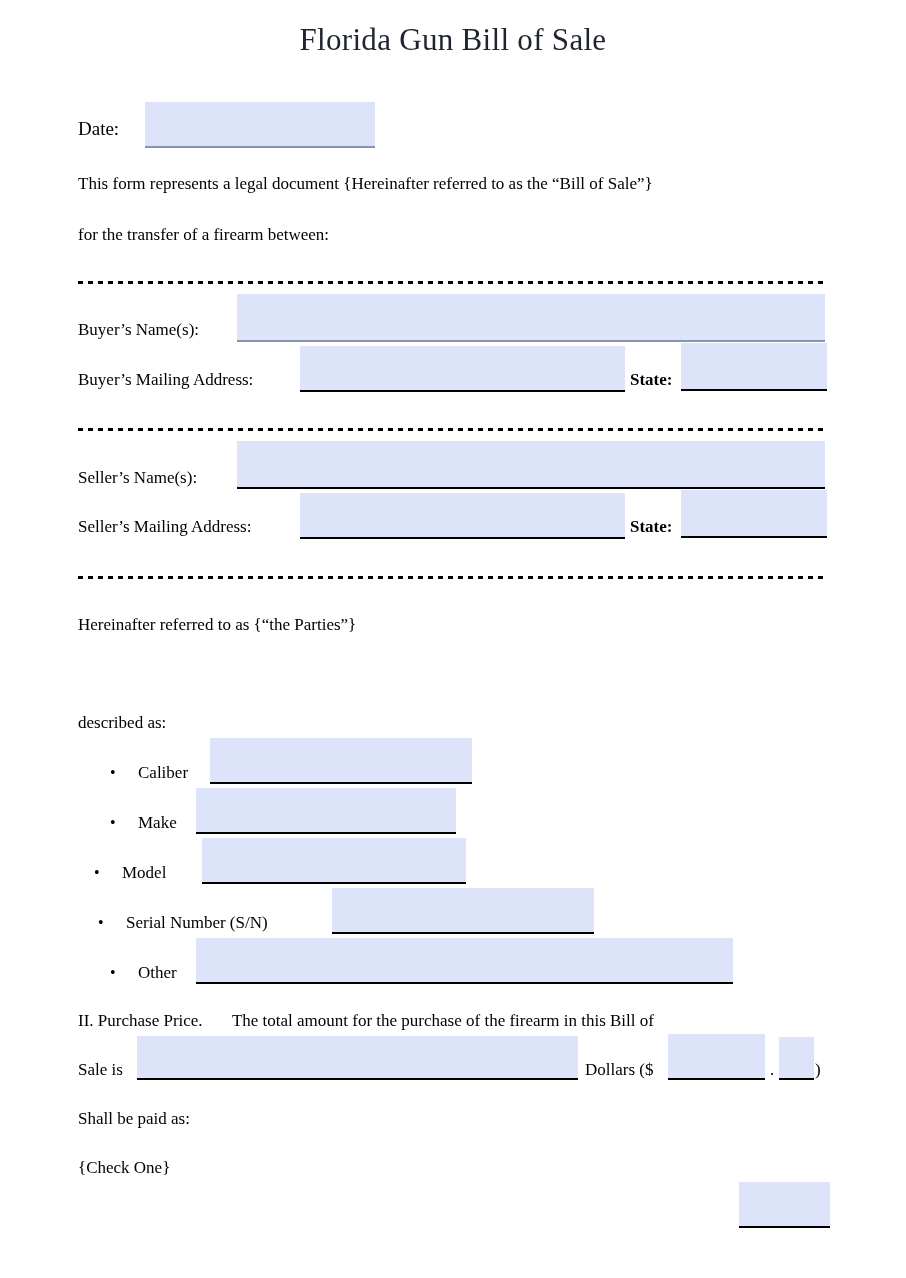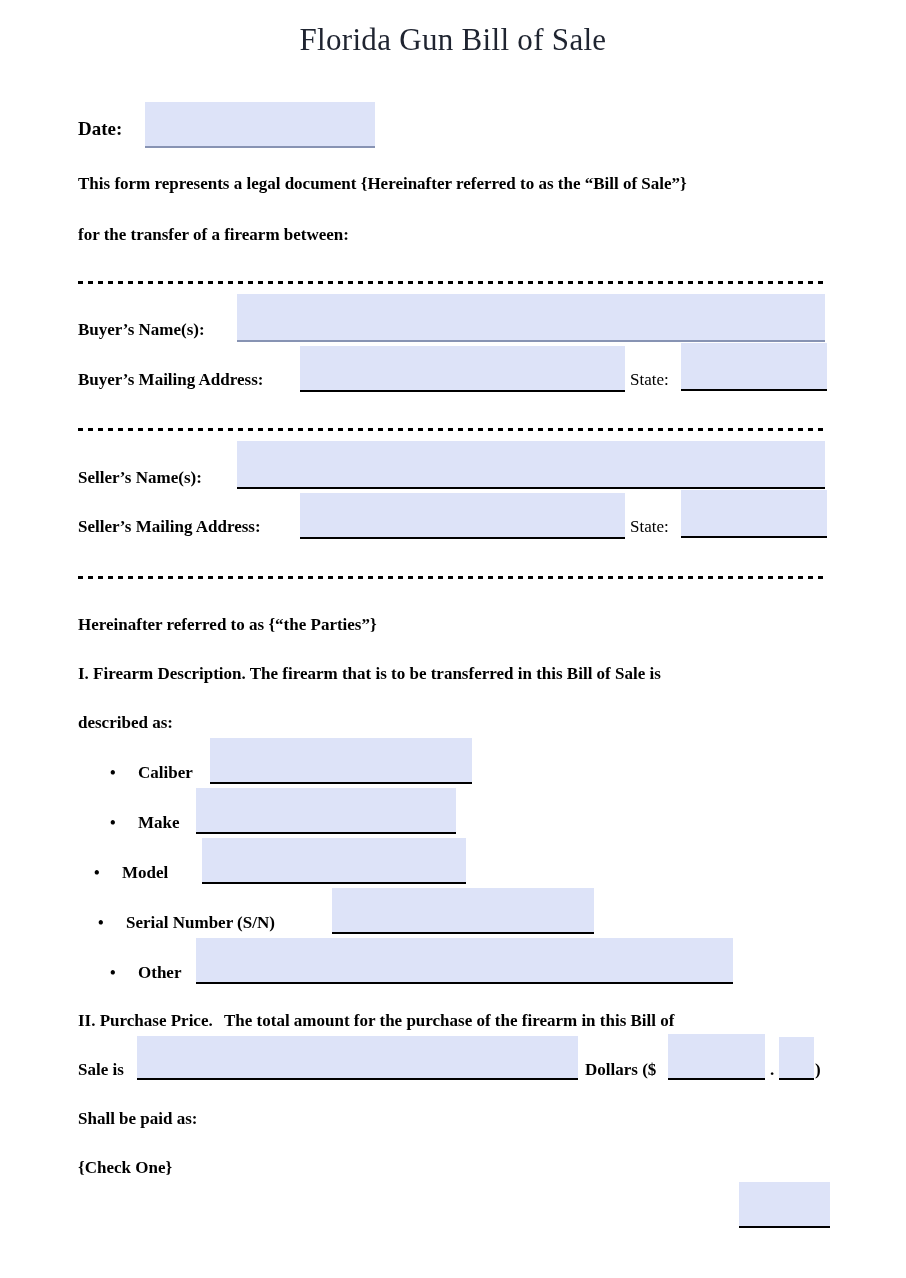--- a/index.html
+++ b/index.html
@@ -13,44 +13,44 @@
   *{box-sizing:border-box}
   html,body{margin:0;padding:0;background:#ffffff}
   .page{
     position:relative;width:906px;height:1278px;background:#fff;
     font-family:"Liberation Serif",serif;color:var(--text-color);overflow:hidden;
   }
   .title{
     position:absolute;left:0;top:22px;width:100%;margin:0;text-align:center;
     font-size:31px;font-weight:400;color:var(--title-color);letter-spacing:.3px;
   }
-  .lbl{position:absolute;font-size:17px;font-weight:700;white-space:nowrap;line-height:1.2}
+  .lbl{position:absolute;font-size:17px;font-weight:400;white-space:nowrap;line-height:1.2}
   .lbl.big{font-size:19px}
-  .lbl.reg{font-weight:400}
+  .lbl.reg{font-weight:700}
   .field{
     position:absolute;background:var(--field-bg);
     border-bottom:2px solid var(--underline-black);
     font-size:16px;line-height:44px;padding:0 4px;overflow:hidden;
   }
   .field.blue-ul{border-bottom-color:var(--field-underline-blue)}
   .dashes{
     position:absolute;height:3px;
     background:repeating-linear-gradient(to right,var(--text-color) 0 5px,transparent 5px 10px);
   }
   .bullet{display:inline-block;width:28px;font-size:16px}
   .checkbox{
     display:inline-block;width:16px;height:16px;flex:0 0 16px;
     background:var(--field-bg);border:2px solid var(--checkbox-border);margin-right:7px;
   }
   .payment-row{
     position:absolute;display:flex;align-items:center;
     font-size:17px;font-weight:700;white-space:nowrap;
   }
   .payment-row .plbl{margin-right:9px}
-  .gap{margin-left:7px}
+  .gap{margin-left:25px}
 </style>
 </head>
 <body>
 
 <div class="page">
 
   <h1 class="title">Florida Gun Bill of Sale</h1>
 
   <div class="field blue-ul" style="left:145px;top:102px;width:230px;height:46px"></div>
 
@@ -88,24 +88,20 @@
   <div class="dashes" style="left:78px;top:428px;width:747px"></div>
 
   <div class="lbl" style="left:78px;top:468px">Seller’s Name(s):</div>
   <div class="lbl" style="left:78px;top:517px">Seller’s Mailing Address:</div>
   <div class="lbl reg" style="left:630px;top:517px">State:</div>
 
   <div class="dashes" style="left:78px;top:576px;width:747px"></div>
 
   <div class="lbl" style="left:78px;top:615px">Hereinafter referred to as {“the Parties”}</div>
 
-  <div class="lbl" style="left:78px;top:664px">
-    <span>I. Firearm Description.</span>
-    <span>The firearm that is to be transferred in this Bill of Sale is</span>
-  </div>
   <div class="lbl" style="left:78px;top:713px">described as:</div>
 
   <div class="lbl" style="left:110px;top:763px">
     <span class="bullet">•</span><span>Caliber</span>
   </div>
   <div class="lbl" style="left:110px;top:813px">
     <span class="bullet">•</span><span>Make</span>
   </div>
   <div class="lbl" style="left:94px;top:863px">
     <span class="bullet">•</span><span>Model</span>

